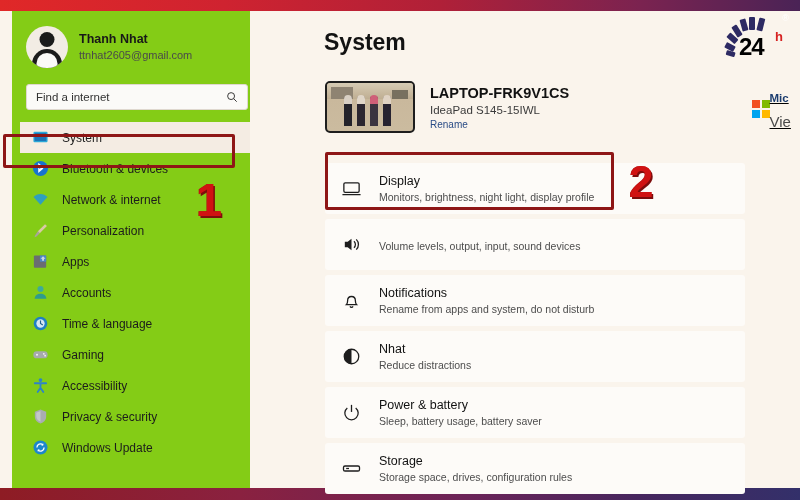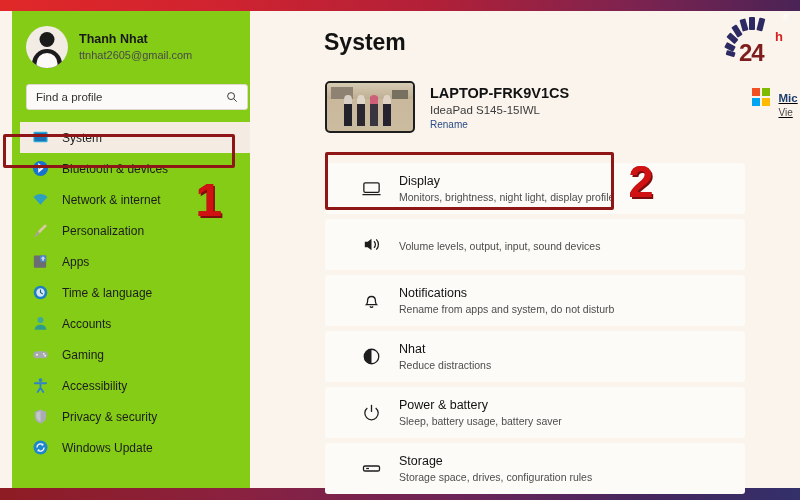--- a/index.html
+++ b/index.html
@@ -120,47 +120,47 @@
   .thumb .t3 { left: 43px; bottom: 27px; background: #cf5f78; }
   .thumb .t4 { left: 56px; bottom: 27px; background: #dfd2c3; }
 
   .dev-name { font-size: 14.5px; font-weight: bold; color: #111; }
   .dev-model { font-size: 11.5px; color: #3b3b3b; margin-top: 3px; }
   .dev-rename { font-size: 10px; color: #2a4c86; margin-top: 3px; cursor: pointer; }
 
   .rows { position: absolute; left: 75px; top: 152px; width: 420px; }
   .row {
     display: flex; align-items: center; gap: 17px;
-    height: 51px; margin-bottom: 5px; padding-left: 36px;
+    height: 51px; margin-bottom: 5px; padding-left: 16px;
     background: #fdfbf8; border-radius: 3px; cursor: default;
   }
   .row-icon { width: 21px; height: 21px; flex: none; color: #1d1d1d;
               display: flex; align-items: center; justify-content: center; }
   .row-title { font-size: 12.5px; color: #121212; }
   .row-sub { font-size: 10.5px; color: #4d4d4d; margin-top: 2.5px; }
 
   .hl-display {
     position: absolute; left: 325px; top: 152px; width: 289px; height: 58px;
     border: 3px solid #8e1616; border-radius: 2px; pointer-events: none;
   }
 
   
   .right-panel { position: absolute; left: 752px; top: 88px; width: 48px; }
   .ms-logo { display: grid; grid-template-columns: 8px 8px; grid-template-rows: 8px 8px;
              gap: 1.5px; width: 17.5px; }
   .ms-logo i { display: block; }
-  .rp-row { display: flex; gap: 9px; align-items: flex-start; text-decoration: underline; }
+  .rp-row { display: flex; align-items: center; text-decoration: underline; }
   .rp-title { font-size: 11.5px; font-weight: bold; color: #1b3c6e; white-space: nowrap; }
-  .rp-sub { font-size: 10px; color: #4a4a4a; margin-top: 1px; white-space: nowrap; }
+  .rp-sub { font-size: 15px; color: #4a4a4a; margin-top: 7px; white-space: nowrap; }
 
   
   .watermark { position: absolute; right: 9px; top: 11px; width: 72px; height: 56px; }
   .wm-reg { position: absolute; right: 2px; top: 2px; font-size: 9px; color: #ffffff; }
-  .wm-text { position: absolute; left: 20px; top: 28px;
-             font-size: 24px; font-weight: bold; color: #7f1d1d; letter-spacing: -1px; }
+  .wm-text { position: absolute; left: 20px; top: 22px;
+             font-size: 24px; font-weight: bold; color: #000000; letter-spacing: -1px; }
   .wm-h { position: absolute; left: 56px; top: 18px; font-size: 13px; font-weight: bold; color: #d62121; }
 </style>
 </head>
 <body>
 
 <div id="root">
 
   <div class="frame-top"></div>
   <div class="frame-bottom"></div>
 
@@ -172,21 +172,21 @@
         <div class="body"></div>
         <div class="cut"></div>
       </div>
       <div class="acct-text">
         <div class="acct-name">Thanh Nhat</div>
         <div class="acct-mail">ttnhat2605@gmail.com</div>
       </div>
     </div>
 
     <div class="searchbox">
-      <span class="ph">Find a profile</span>
+      <span class="ph">Find a internet</span>
       <svg class="search-icon" viewBox="0 0 16 16" fill="none" stroke="currentColor" stroke-width="1.3">
         <circle cx="6.8" cy="6.8" r="4.6"></circle>
           <line x1="10.3" y1="10.3" x2="14.3" y2="14.3"></line>
       </svg>
     </div>
 
     <div class="navlist">
 
       <div class="navitem selected">
         <span class="navicon">
@@ -234,36 +234,36 @@
               <rect x="8.4" y="2.6" width="6.6" height="6.6" fill="#4b86c9"></rect>
               <path d="M11.7 3.4l2.6 2.6h-1.6v2.2h-2v-2.2h-1.6z" fill="#cfd6df"></path>
             </svg>
         </span>
         <span>Apps</span>
       </div>
 
       <div class="navitem">
         <span class="navicon">
           <svg viewBox="0 0 18 18">
+              <circle cx="9" cy="5.4" r="3.2" fill="#3eaa9a"></circle>
+              <path d="M2.8 15.6c0-3.4 2.8-5.4 6.2-5.4s6.2 2 6.2 5.4z" fill="#2f9b8c"></path>
+            </svg>
+        </span>
+        <span>Accounts</span>
+      </div>
+
+      <div class="navitem">
+        <span class="navicon">
+          <svg viewBox="0 0 18 18">
               <circle cx="9" cy="9" r="7.2" fill="#1f7fc4"></circle>
               <circle cx="9" cy="9" r="4.4" fill="#d6e7f3"></circle>
               <path d="M9 5.8V9l2.4 1.6" stroke="#1f5f93" stroke-width="1.2" fill="none"></path>
             </svg>
         </span>
         <span>Time &amp; language</span>
-      </div>
-
-      <div class="navitem">
-        <span class="navicon">
-          <svg viewBox="0 0 18 18">
-              <circle cx="9" cy="5.4" r="3.2" fill="#3eaa9a"></circle>
-              <path d="M2.8 15.6c0-3.4 2.8-5.4 6.2-5.4s6.2 2 6.2 5.4z" fill="#2f9b8c"></path>
-            </svg>
-        </span>
-        <span>Accounts</span>
       </div>
 
       <div class="navitem">
         <span class="navicon">
           <svg viewBox="0 0 18 18">
               <rect x="1.4" y="5.6" width="15.2" height="7.4" rx="3.6" fill="#a6a9ad"></rect>
               <circle cx="5.3" cy="9.3" r="1.1" fill="#f2f2f2"></circle>
               <circle cx="12.5" cy="8.3" r="0.95" fill="#f2f2f2"></circle>
               <circle cx="13.9" cy="10.2" r="0.95" fill="#f2f2f2"></circle>
             </svg>

